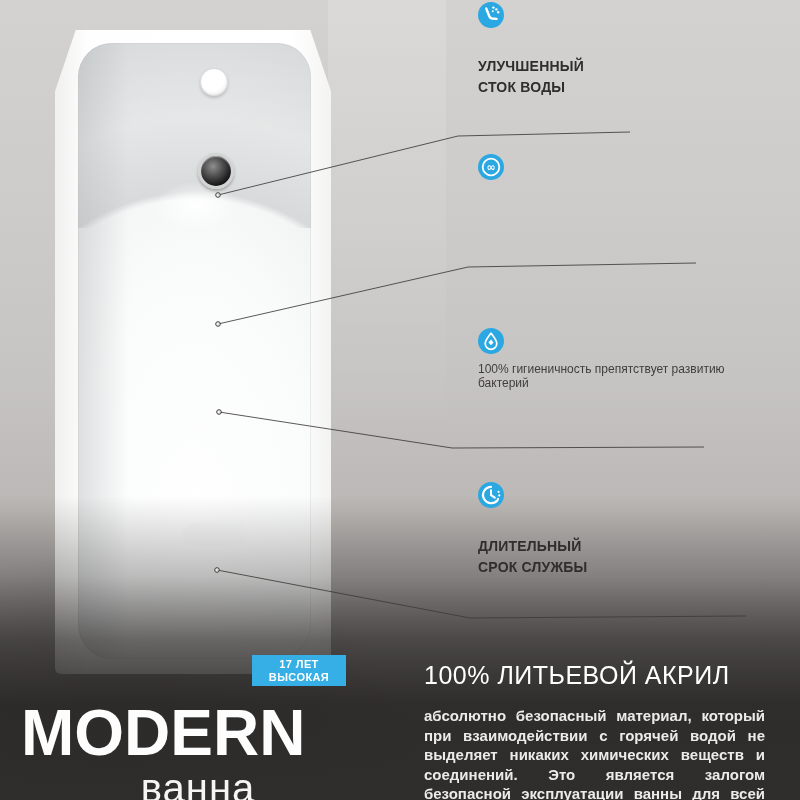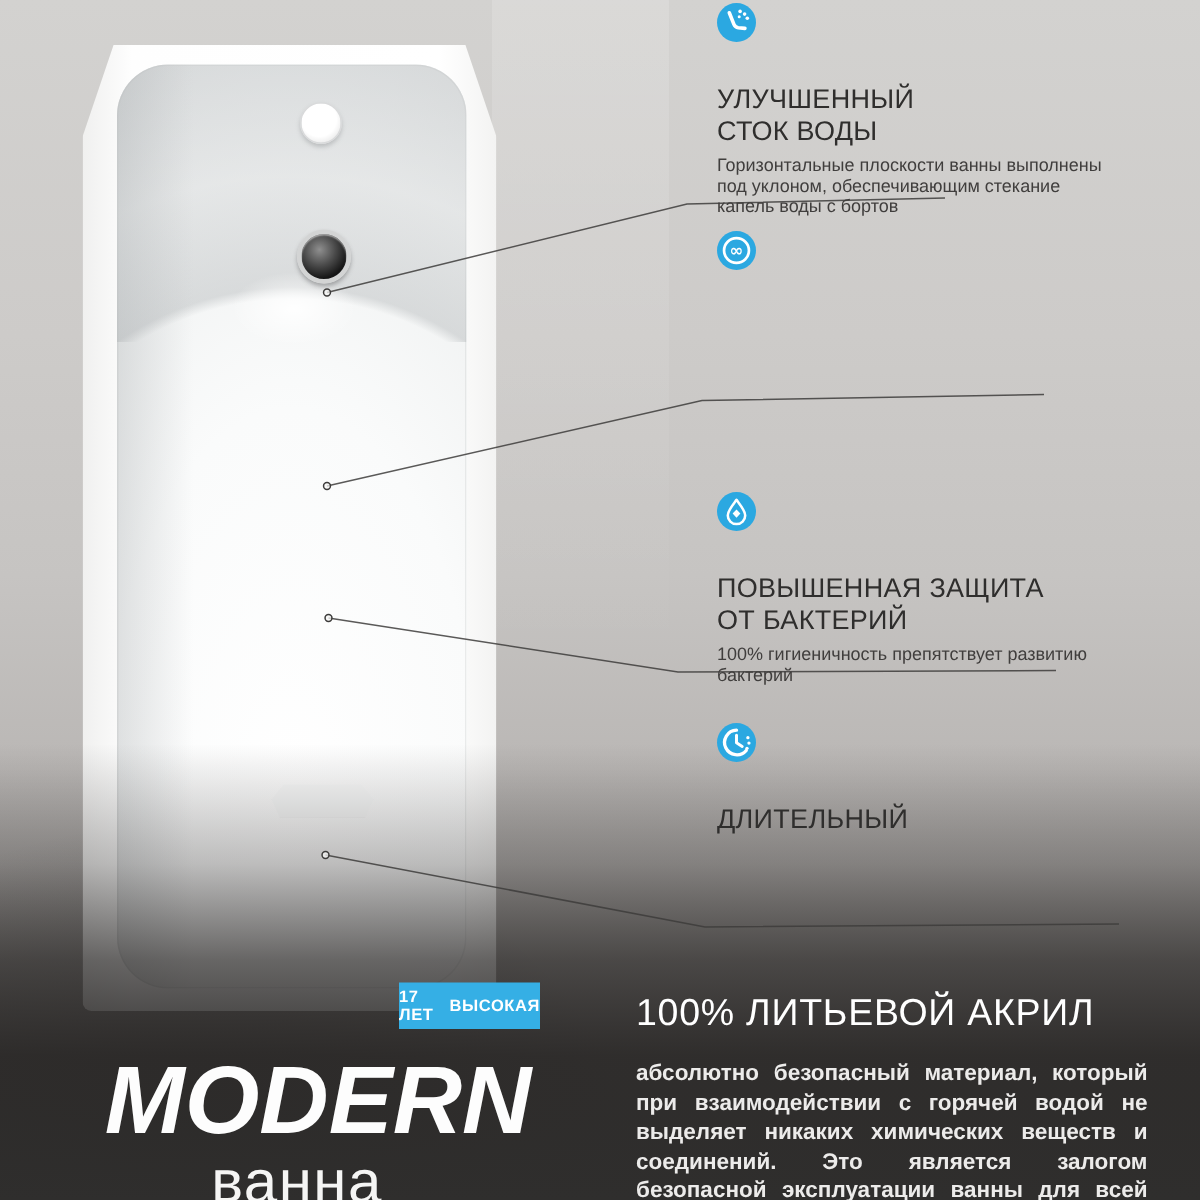--- a/index.html
+++ b/index.html
@@ -62,32 +62,32 @@
     position:absolute;inset:0;pointer-events:none;
     background:linear-gradient(180deg,rgba(52,50,49,0) 62%,rgba(52,50,49,0.32) 72%,rgba(45,43,42,0.72) 80%,rgba(40,38,37,0.92) 88%,#2f2e2d 100%);
   }
   
   .callouts{position:absolute;left:0;top:0;z-index:3;}
   .callouts path{stroke:#3d3c3b;stroke-width:1;fill:none;opacity:0.85;}
   .callouts circle{stroke:#3d3c3b;stroke-width:1;fill:rgba(245,245,244,0.75);}
   
   .feature{position:absolute;left:478px;width:290px;z-index:4;}
   .icon-circle{width:26px;height:26px;margin-bottom:9px;}
-  .f-title{font-size:18px;line-height:21px;font-weight:400;letter-spacing:0.2px;color:#2f2e2d;margin-top:28px;}
+  .f-title{font-size:14px;line-height:21px;font-weight:700;letter-spacing:0.2px;color:#2f2e2d;margin-top:28px;}
   .f-desc{margin-top:6px;font-size:12px;line-height:13.6px;color:#403e3d;width:268px;}
   
   .badge{
-    position:absolute;left:266px;top:655px;width:94px;height:31px;z-index:5;
-    background:#35afe5;color:#ffffff;display:flex;flex-direction:row;
+    position:absolute;left:252px;top:655px;width:94px;height:31px;z-index:5;
+    background:#35afe5;color:#ffffff;display:flex;flex-direction:column;
     align-items:center;justify-content:center;gap:1px;
     font-size:11px;line-height:12px;font-weight:700;letter-spacing:0.4px;
   }
   .product-name{
-    position:absolute;left:52px;top:701px;width:320px;z-index:5;text-align:center;
-    font-size:64px;line-height:64px;font-weight:700;letter-spacing:0px;color:#fdfdfd;font-style:italic;
+    position:absolute;left:21px;top:701px;width:320px;z-index:5;text-align:left;
+    font-size:64px;line-height:64px;font-weight:700;letter-spacing:0px;color:#fdfdfd;
   }
   .product-type{
     position:absolute;left:38px;top:768px;width:320px;z-index:5;text-align:center;
     font-size:40px;line-height:40px;font-weight:400;letter-spacing:1px;color:#f5f5f4;
   }
   .acrylic-title{
     position:absolute;left:424px;top:661px;width:360px;z-index:5;
     font-size:25px;line-height:28px;font-weight:400;letter-spacing:0.5px;color:#ffffff;
   }
   .acrylic-text{
@@ -135,61 +135,57 @@
         <circle cx="15.4" cy="5.6" r="1.2" fill="#fff"></circle>
         <circle cx="18.4" cy="7.4" r="1.2" fill="#fff"></circle>
         <circle cx="20.2" cy="10.2" r="1.2" fill="#fff"></circle>
         <circle cx="14.8" cy="9.2" r="1.0" fill="#fff"></circle>
       </svg>
     </div>
     <div class="f-title">
       <span>УЛУЧШЕННЫЙ</span><br>
       <span>СТОК ВОДЫ</span>
     </div>
-    <div class="f-desc">Горизонтальные плоскости ванны выполнены под уклоном, обеспечивающим стекание капель воды с бортов</div>
   </div>
 
   <div class="feature" style="top:154px">
     <div class="icon-circle">
       <svg width="26" height="26" viewBox="0 0 26 26">
         <circle cx="13" cy="13" r="13" fill="#2BA8E1"></circle>
         <circle cx="13" cy="13" r="8.3" stroke="#fff" stroke-width="1.8" fill="none"></circle>
         <text x="13" y="16.6" text-anchor="middle" font-family="DejaVu Sans, sans-serif" font-size="11" font-weight="bold" fill="#fff">∞</text>
       </svg>
     </div>
   </div>
 
   <div class="feature" style="top:328px">
     <div class="icon-circle">
       <svg width="26" height="26" viewBox="0 0 26 26">
         <circle cx="13" cy="13" r="13" fill="#2BA8E1"></circle>
         <path d="M13 5.2 C10.8 8.2 7.2 12.4 7.2 15.6 A5.8 5.8 0 0 0 18.8 15.6 C18.8 12.4 15.2 8.2 13 5.2 Z" stroke="#fff" stroke-width="1.7" fill="none" stroke-linejoin="round"></path>
         <path d="M13 11.6 L15.6 14.4 L13 17.2 L10.4 14.4 Z" fill="#fff"></path>
       </svg>
     </div>
-    <div class="f-title">
-      <span>ПОВЫШЕННАЯ ЗАЩИТА</span><br>
-      <span>ОТ БАКТЕРИЙ</span>
-    </div>
     <div class="f-desc">100% гигиеничность препятствует развитию бактерий</div>
   </div>
 
   <div class="feature" style="top:482px">
     <div class="icon-circle">
       <svg width="26" height="26" viewBox="0 0 26 26">
         <circle cx="13" cy="13" r="13" fill="#2BA8E1"></circle>
         <path d="M13 4.8 A8.2 8.2 0 1 0 19.5 18.3" stroke="#fff" stroke-width="2.2" fill="none" stroke-linecap="round"></path>
         <circle cx="20.6" cy="9.8" r="1.1" fill="#fff"></circle>
         <circle cx="21.3" cy="13.4" r="1.1" fill="#fff"></circle>
         <circle cx="20.0" cy="16.9" r="1.1" fill="#fff"></circle>
         <path d="M13 8.2 L13 13.2 L16.8 15.6" stroke="#fff" stroke-width="2" fill="none" stroke-linecap="round" stroke-linejoin="round"></path>
       </svg>
     </div>
     <div class="f-title">
       <span>ДЛИТЕЛЬНЫЙ</span><br>
+      <span>СРОК СЛУЖБЫ</span>
     </div>
   </div>
 
   <div class="badge">
     <span>17 ЛЕТ</span>
     <span>ВЫСОКАЯ</span>
   </div>
 
   <div class="product-name">MODERN</div>
   <div class="product-type">ванна</div>

